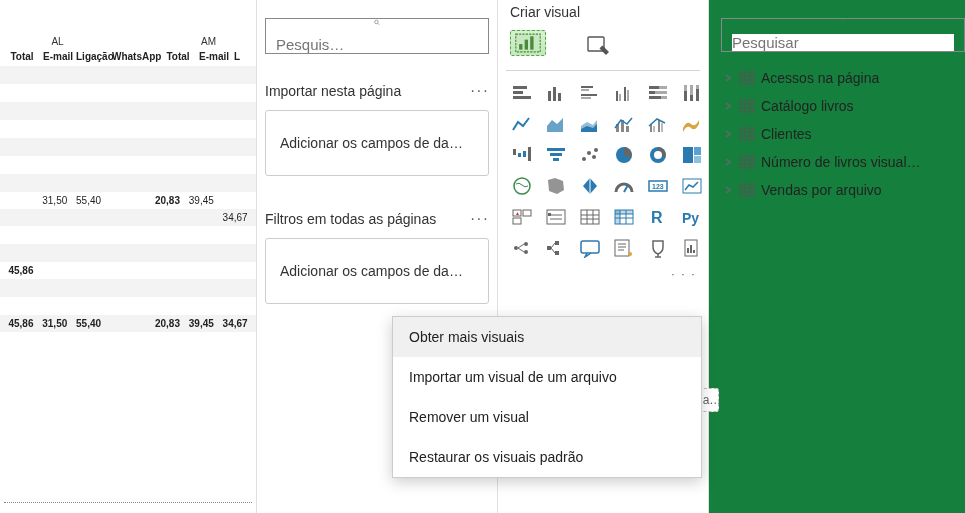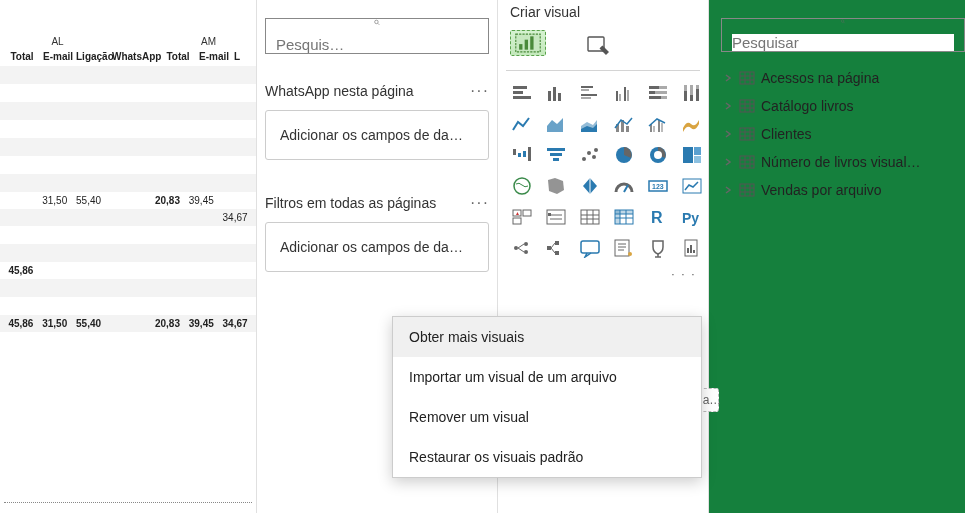--- a/index.html
+++ b/index.html
@@ -4,35 +4,35 @@
 <style>
 * { box-sizing: border-box; margin: 0; padding: 0; font-family: "Segoe UI", Arial, sans-serif; }
 body { width: 965px; height: 513px; background: #fff; overflow: hidden; display: flex; font-size: 13px; color: #222; }
 .col-data { width: 256px; flex-shrink: 0; padding-top: 36px; overflow: hidden; position: relative; }
 .tbl-head { display: flex; padding: 0 4px; font-size: 10px; }
 .tbl-head .grp { text-align: center; flex: 1; }
 .tbl-head .grp-lbl { font-size: 10px; color: #333; margin-bottom: 2px; }
 .tbl-head .col { font-weight: 700; font-size: 10px; width: 36px; text-align: center; }
 .tbl-head .col.wide { width: 48px; }
 .tbl-body { margin-top: 4px; }
-.tbl-row { display: flex; padding: 3px 4px; font-size: 10px; }
+.tbl-row { display: flex; padding: 3px 4px; font-size: 10px; justify-content: flex-end; }
 .tbl-row.stripe { background: #f3f3f3; }
 .tbl-row .cell { width: 36px; text-align: center; }
 .tbl-row .cell.wide { width: 48px; }
 .tbl-row .cell.bold { font-weight: 700; }
 .dotted { border-top: 1px dotted #888; margin: 0 4px; position: absolute; bottom: 10px; left: 0; right: 0; }
 .divider-v { width: 1px; background: #e0e0e0; flex-shrink: 0; }
 
 .col-filter { width: 240px; flex-shrink: 0; padding: 18px 8px 0 8px; background: #fff; }
 .search-box { display: flex; align-items: center; border: 1px solid #888; height: 36px; padding: 0 10px; gap: 10px; flex-direction: column; }
 .search-box input { border: none; outline: none; font-size: 15px; width: 100%; color: #555; }
 .search-ico { width: 16px; height: 16px; }
 .filter-sec { margin-top: 28px; }
 .filter-sec-hdr { display: flex; justify-content: space-between; align-items: center; font-size: 14px; color: #333; margin-bottom: 10px; }
-.filter-drop { border: 1px solid #ccc; border-radius: 3px; padding: 16px 14px; font-size: 14px; color: #333; white-space: nowrap; overflow: hidden; text-overflow: ellipsis; }
+.filter-drop { border: 1px solid #ccc; border-radius: 3px; padding: 24px 14px; font-size: 14px; color: #333; white-space: nowrap; overflow: hidden; text-overflow: ellipsis; }
 .dots { color: #666; font-size: 16px; letter-spacing: 1px; }
 
 .col-visual { width: 210px; flex-shrink: 0; padding: 0 8px 0 8px; background: #fff; position: relative; }
 .visual-title { font-size: 14px; color: #333; margin: 4px 0 6px 4px; }
 .visual-top-icons { display: flex; gap: 34px; padding: 4px 0 2px 4px; }
 .top-ico { width: 36px; height: 32px; display: flex; align-items: center; justify-content: center; }
 .top-ico.sel { border-bottom: 2px solid #2b7a0b; background: linear-gradient(#d5f2d0,#c3e8bb); border: 1px dashed #5aa24c; border-radius: 2px; height: 26px; width: 36px; }
 .vgrid { display: grid; grid-template-columns: repeat(6, 28px); gap: 7px 6px; padding: 10px 2px 0 2px; border-top: 1px solid #d4d4d4; margin-top: 6px; }
 .vico { width: 28px; height: 24px; display: flex; align-items: center; justify-content: center; cursor: pointer; background: #fff; }
 .vico svg { width: 22px; height: 20px; }
@@ -130,21 +130,21 @@
 <div class="col-filter">
   <div class="search-box">
     <svg class="search-ico" viewBox="0 0 24 24" fill="none" stroke="#666" stroke-width="2">
         <circle cx="10" cy="10" r="6"></circle>
         <line x1="15" y1="15" x2="20" y2="20"></line>
       </svg>
     <input placeholder="Pesquis…" style="">
   </div>
   <div class="filter-sec">
     <div class="filter-sec-hdr">
-      <span>WhatsApp nesta página</span>
+      <span>Importar nesta página</span>
       <span class="dots">···</span>
     </div>
     <div class="filter-drop">Adicionar os campos de da…</div>
   </div>
   <div class="filter-sec" style="margin-top:34px">
     <div class="filter-sec-hdr">
       <span>Filtros em todas as páginas</span>
       <span class="dots">···</span>
     </div>
     <div class="filter-drop">Adicionar os campos de da…</div>

